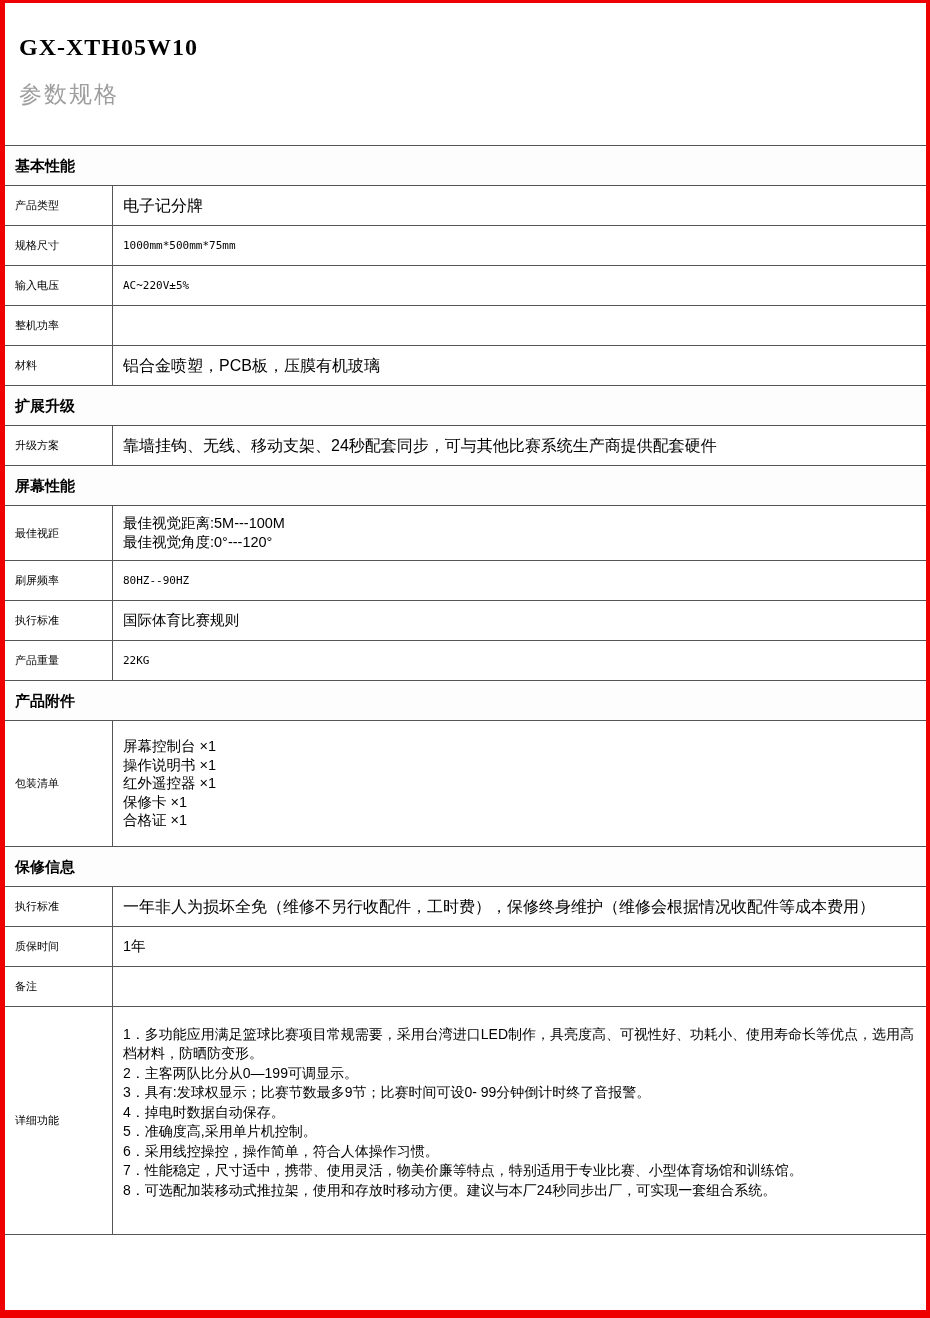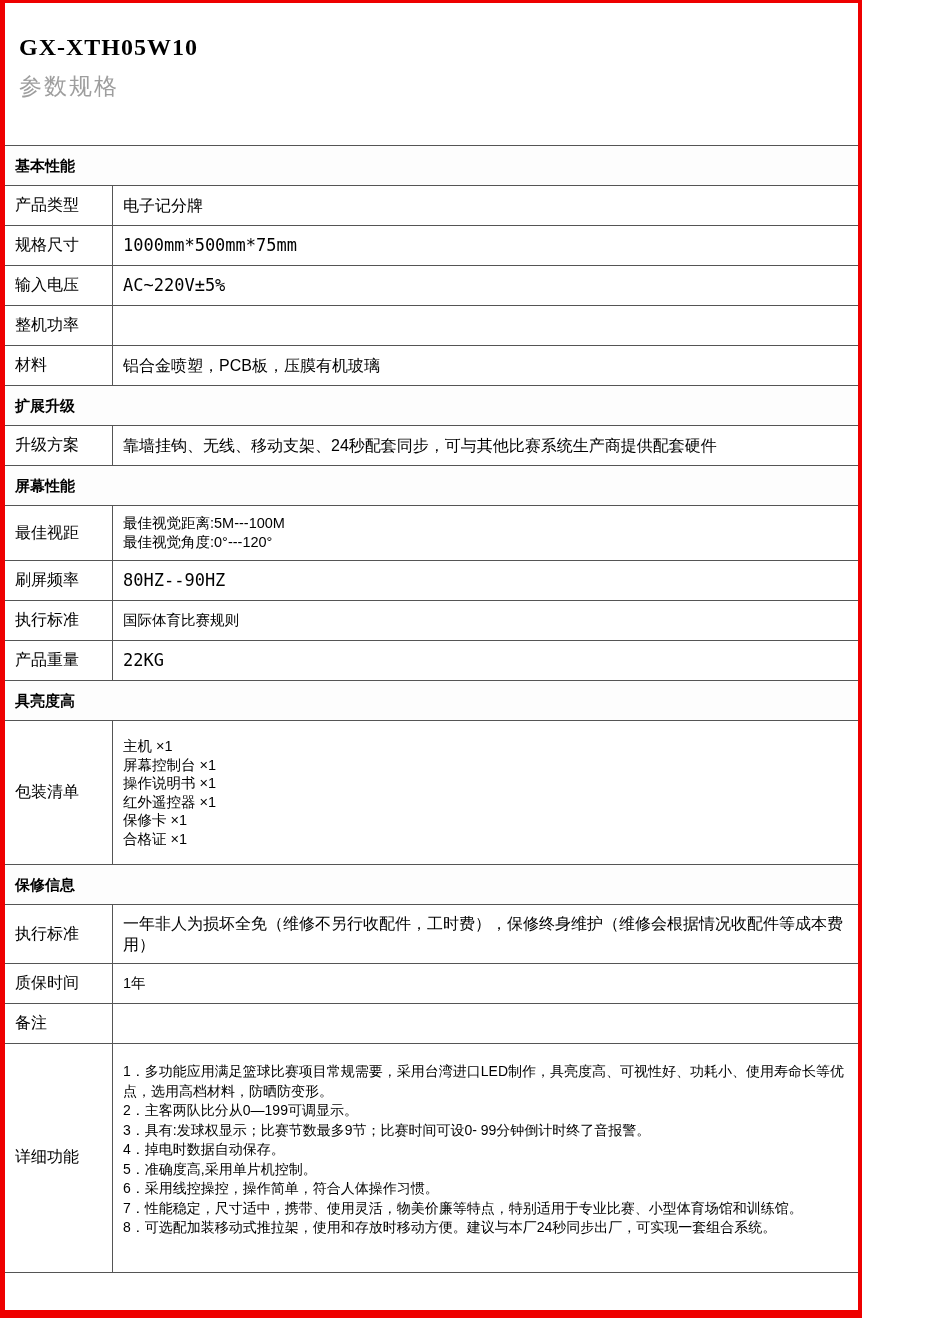--- a/index.html
+++ b/index.html
@@ -11,21 +11,21 @@
   * { margin: 0; padding: 0; box-sizing: border-box; }
   html, body { background: #ffffff; }
   body {
     width: 930px;
     height: 1318px;
     font-family: "Liberation Sans", sans-serif;
     color: var(--text-black);
     overflow: hidden;
   }
   .frame {
-    width: 862px;
+    width: 930px;
     height: 1318px;
     border-style: solid;
     border-color: var(--frame-red);
     border-top-width: 3px;
     border-right-width: 4px;
     border-bottom-width: 8px;
     border-left-width: 5px;
     background: #ffffff;
     overflow: hidden;
   }
@@ -35,21 +35,21 @@
   }
   .page-title {
     font-family: "Liberation Serif", "DejaVu Serif", serif;
     font-weight: bold;
     font-size: 24px;
     letter-spacing: 1px;
     color: var(--text-black);
     line-height: 26px;
   }
   .page-subtitle {
-    margin-top: 13px;
+    margin-top: 21px;
     font-size: 23px;
     letter-spacing: 2px;
     color: var(--subtitle-gray);
     line-height: 27px;
   }
   .spec-table { width: 100%; }
   .sec-header {
     border-top: 1px solid var(--grid-gray);
     min-height: 40px;
     display: flex;
@@ -65,37 +65,37 @@
     display: flex;
     align-items: stretch;
   }
   .spec-label {
     width: 108px;
     flex: 0 0 108px;
     border-right: 1px solid var(--grid-gray);
     display: flex;
     align-items: center;
     padding: 4px 4px 4px 10px;
-    font-size: 16px;
+    font-size: 11px;
     min-height: 39px;
   }
   .spec-value {
     flex: 1 1 auto;
     display: flex;
     flex-direction: column;
     justify-content: center;
     padding: 8px 8px 8px 10px;
     min-height: 39px;
   }
   .spec-value .vline { line-height: 19px; }
   .spec-value.cn { font-size: 16px; }
   .spec-value.cn .vline { line-height: 21px; }
   .spec-value.mono {
     font-family: "DejaVu Sans Mono", monospace;
-    font-size: 17px;
+    font-size: 11px;
   }
   .spec-value.mono .vline { line-height: 17px; }
   .spec-value.detail { font-size: 14px; padding-top: 18px; padding-bottom: 34px; }
   .spec-value.detail .vline { line-height: 19.5px; }
   .spec-value.list { font-size: 14.5px; padding-top: 16px; padding-bottom: 16px; }
   .spec-value.list .vline { line-height: 18.5px; }
   .spec-value.small-cn { font-size: 14.5px; }
   .spec-value.small-cn .vline { line-height: 19px; }
   .end-spacer {
     border-top: 1px solid var(--grid-gray);
@@ -166,25 +166,24 @@
         <div class="spec-value small-cn">
           <div class="vline">国际体育比赛规则</div>
         </div>
       </div>
       <div class="spec-row">
         <div class="spec-label">产品重量</div>
         <div class="spec-value mono">
           <div class="vline">22KG</div>
         </div>
       </div>
-      <div class="sec-header">具亮度高</div>
+      <div class="sec-header">产品附件</div>
       <div class="spec-row">
         <div class="spec-label">包装清单</div>
         <div class="spec-value list">
-          <div class="vline">主机 ×1</div>
           <div class="vline">屏幕控制台 ×1</div>
           <div class="vline">操作说明书 ×1</div>
           <div class="vline">红外遥控器 ×1</div>
           <div class="vline">保修卡 ×1</div>
           <div class="vline">合格证 ×1</div>
         </div>
       </div>
       <div class="sec-header">保修信息</div>
       <div class="spec-row">
         <div class="spec-label">执行标准</div>

